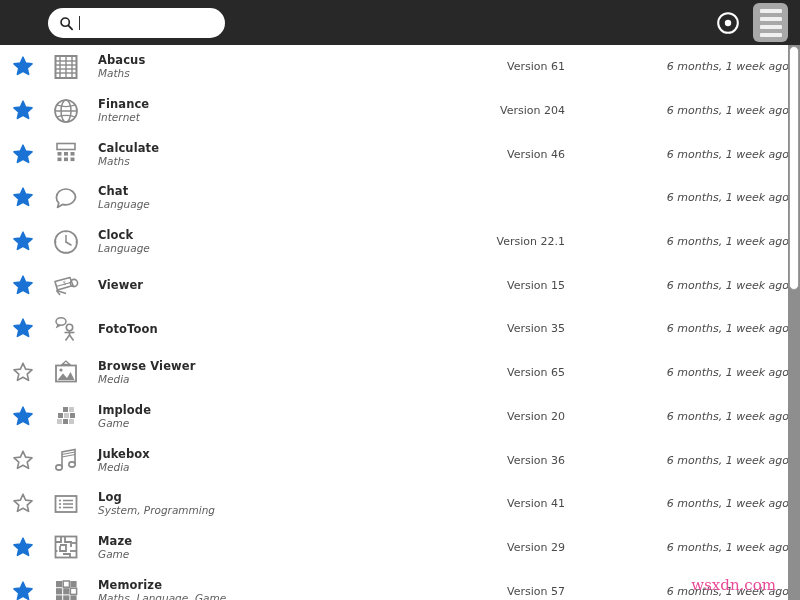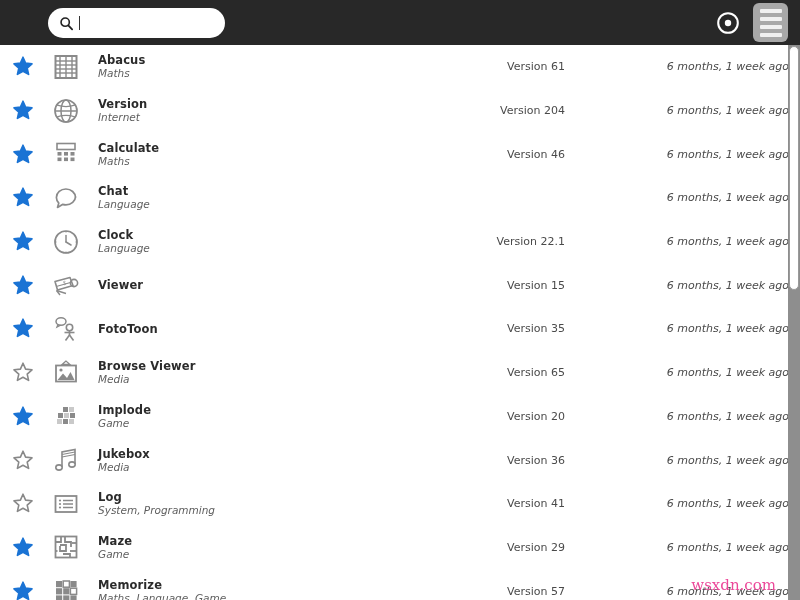--- a/index.html
+++ b/index.html
@@ -276,21 +276,21 @@
         <div class="icon-cell">
           <svg class="app-icon" viewBox="0 0 28 28">
             <circle cx="14" cy="14" r="11" fill="none" stroke="#8a8a8a" stroke-width="1.7"></circle>
             <ellipse cx="14" cy="14" rx="5" ry="11" fill="none" stroke="#8a8a8a" stroke-width="1.5"></ellipse>
             <line x1="3" y1="14" x2="25" y2="14" stroke="#8a8a8a" stroke-width="1.5"></line>
             <path d="M5.2 8.2 Q14 11 22.8 8.2" fill="none" stroke="#8a8a8a" stroke-width="1.3"></path>
             <path d="M5.2 19.8 Q14 17 22.8 19.8" fill="none" stroke="#8a8a8a" stroke-width="1.3"></path>
           </svg>
         </div>
         <div class="name-cell">
-          <div class="app-title">Version</div>
+          <div class="app-title">Finance</div>
           <div class="app-sub">Internet</div>
         </div>
         <div class="version-cell">Version 204</div>
         <div class="date-cell">6 months, 1 week ago</div>
       </div>
       <div class="row">
         <div class="fav-cell">
           <svg class="star" viewBox="0 0 22 21">
             <path d="M11 1.2 L13.6 7.1 L20 7.8 L15.2 12.1 L16.6 18.4 L11 15.2 L5.4 18.4 L6.8 12.1 L2 7.8 L8.4 7.1 Z" fill="#1a73d4" stroke="#1a73d4" stroke-width="1.6" stroke-linejoin="round"></path>
           </svg>

